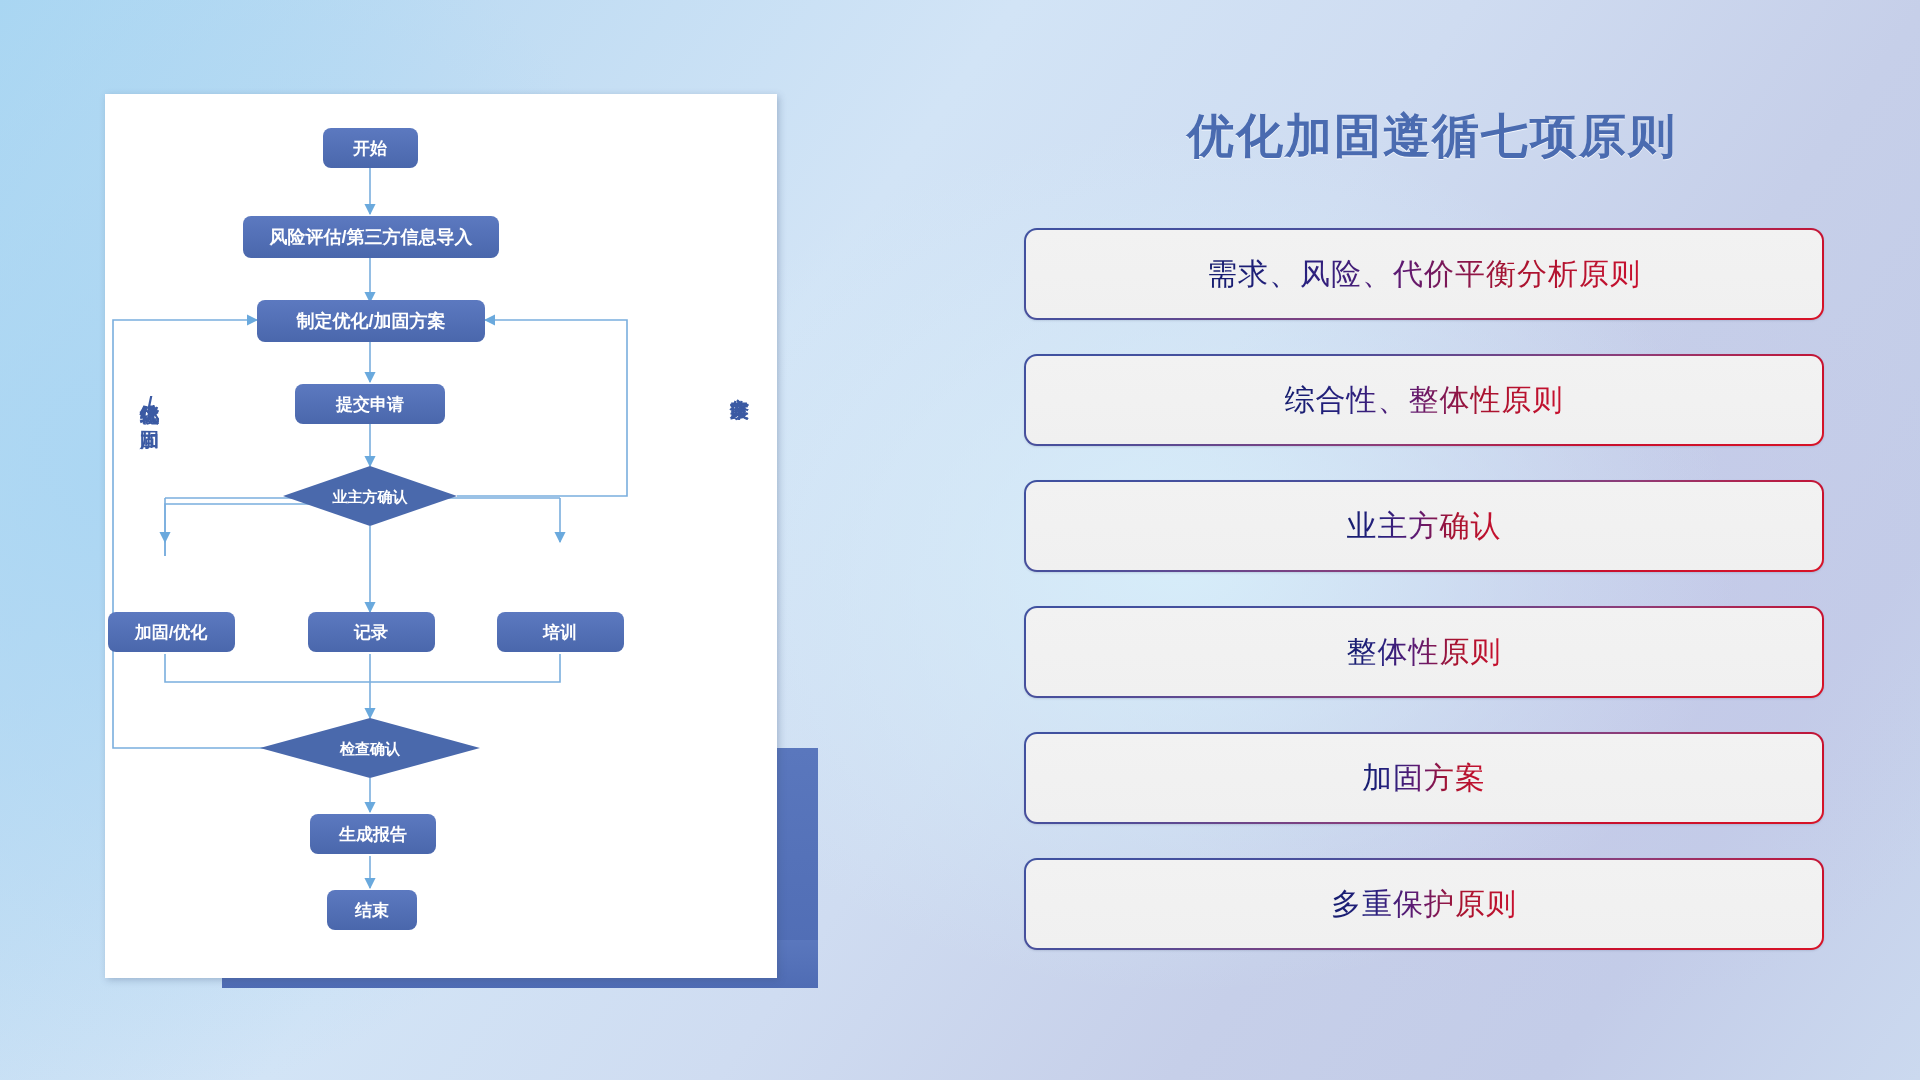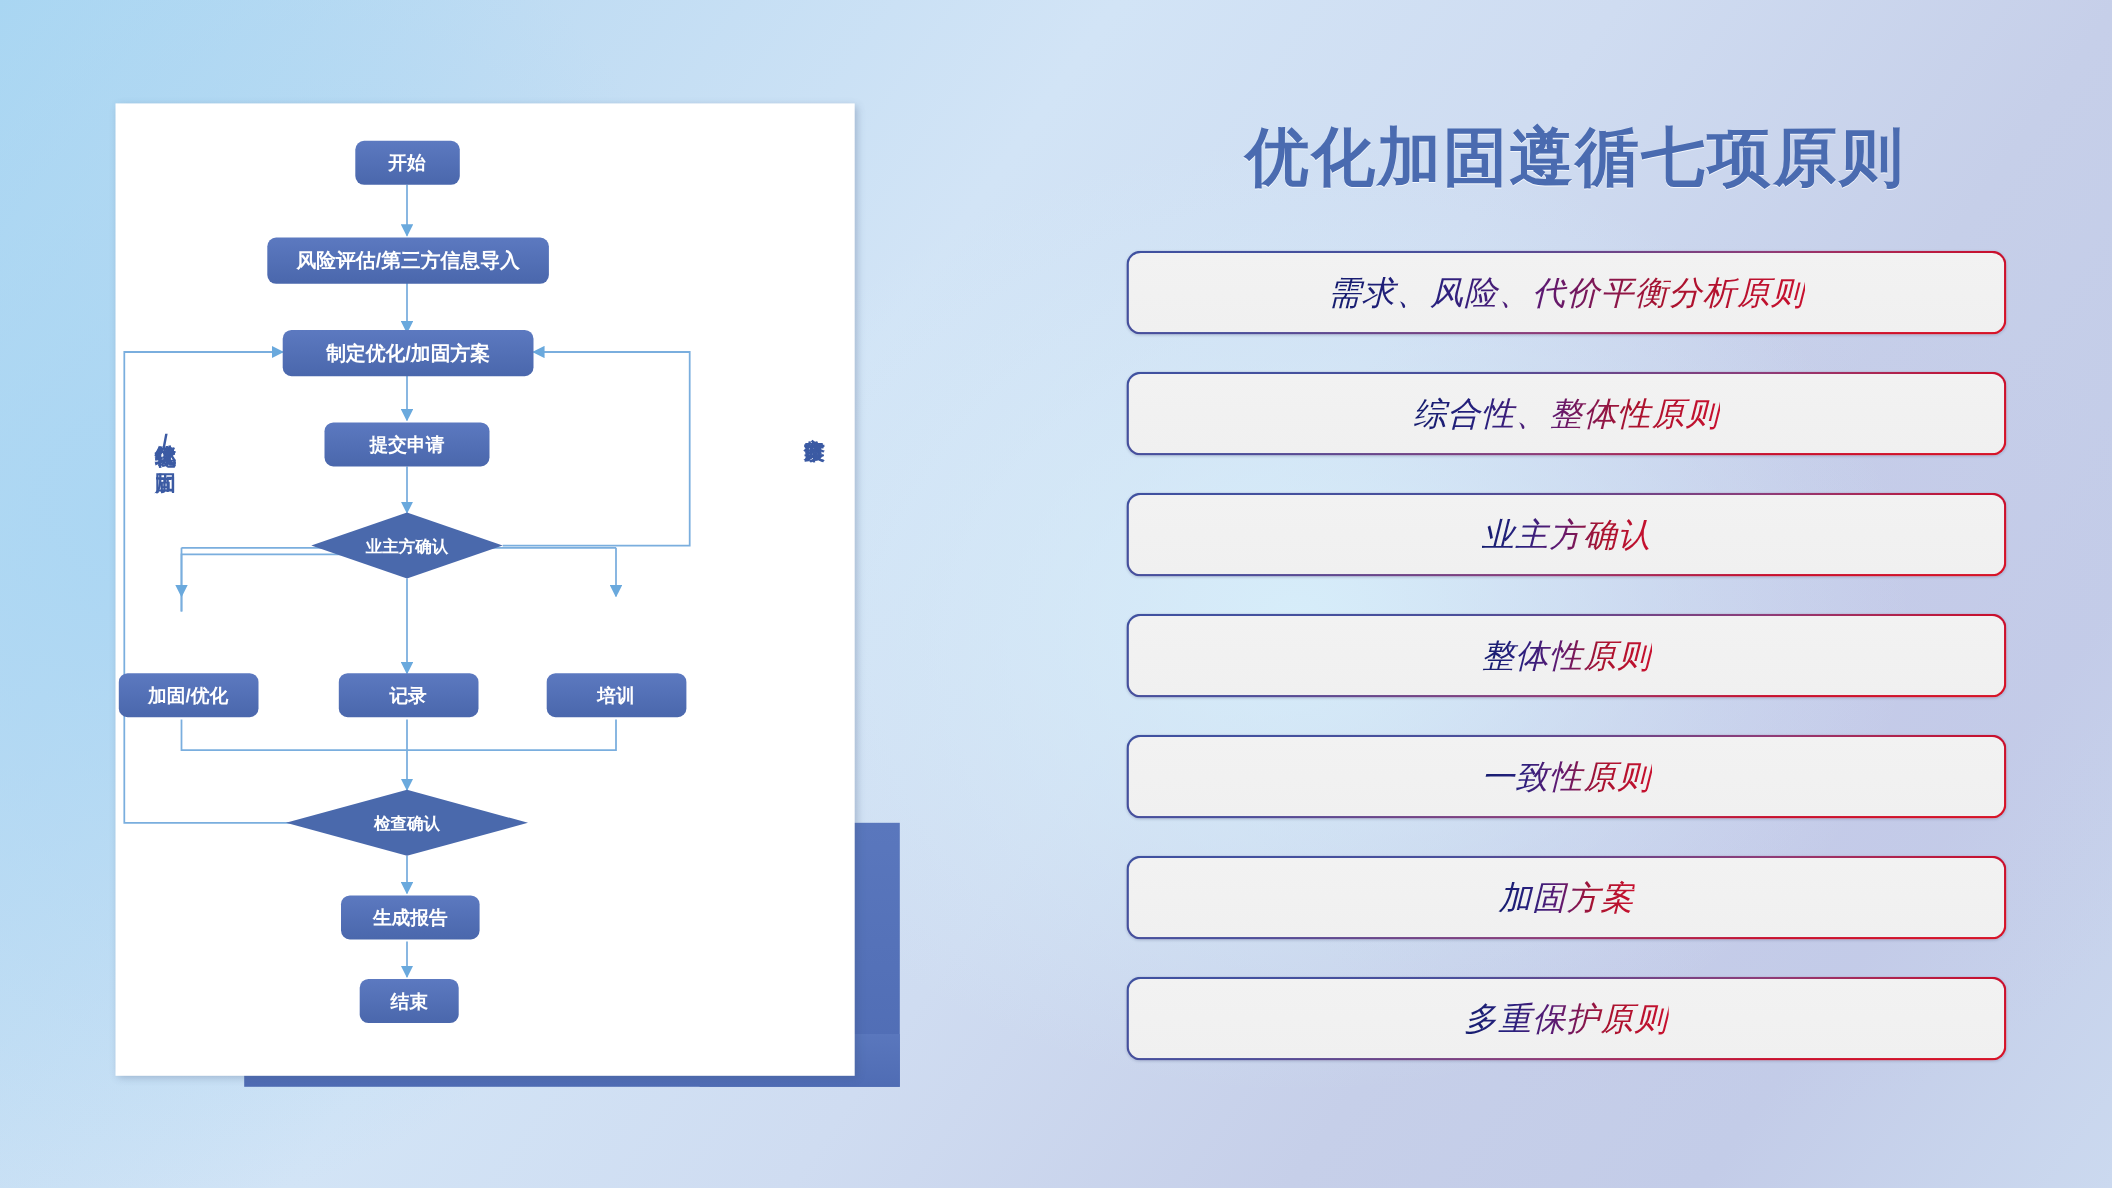--- a/index.html
+++ b/index.html
@@ -36,40 +36,39 @@
     position:absolute; color:#3b5aa3; font-weight:bold; font-size:19px;
     writing-mode:vertical-rl; text-orientation:upright; letter-spacing:1px;
     line-height:1.02;
   }
   #vlabel-left  { left:140px; top:388px; }
   #vlabel-right { left:730px; top:383px; }
 
   
   #right-title{
     position:absolute; left:1024px; top:105px; width:816px;
-    text-align:center; font-size:58px; font-weight:bold;
+    text-align:center; font-size:47px; font-weight:bold;
     color:#4a6bb0; letter-spacing:2px;
     text-shadow:0 1px 0 rgba(255,255,255,.75);
   }
   #cards{
     position:absolute; left:1024px; top:228px; width:800px;
   }
   .pcard{
-    position:relative; height:76px; margin-bottom:34px;
+    position:relative; height:92px; margin-bottom:34px;
     border-radius:13px;
     background:#f2f2f2;
     padding:2px;
     background-image:
        linear-gradient(#f2f2f2,#f0f0f0),
        linear-gradient(160deg,#3f51a0 0%,#4a4f9b 30%,#8e3c78 58%,#c8102e 78%,#d81327 100%);
     background-origin:border-box;
     background-clip:content-box,border-box;
     display:flex; align-items:center; justify-content:center;
     box-shadow:0 1px 2px rgba(70,90,130,.18);
-    font-style:italic;
   }
   .pcard-label{
     font-size:30px; font-weight:500; letter-spacing:1px;
     background:linear-gradient(90deg,#141c6e 0%,#27217f 22%,#5e1a72 45%,#a8132f 70%,#c8102e 100%);
     -webkit-background-clip:text; background-clip:text;
     -webkit-text-fill-color:transparent; color:#8a1450;
   }
 </style>
 </head>
 <body>
@@ -190,21 +189,18 @@
   <div class="pcard">
     <span class="pcard-label">综合性、整体性原则</span>
   </div>
   <div class="pcard">
     <span class="pcard-label">业主方确认</span>
   </div>
   <div class="pcard">
     <span class="pcard-label">整体性原则</span>
   </div>
   <div class="pcard">
-    <span class="pcard-label">一致性原则</span>
-  </div>
-  <div class="pcard">
     <span class="pcard-label">加固方案</span>
   </div>
   <div class="pcard">
     <span class="pcard-label">多重保护原则</span>
   </div>
 </div>
 
 </body></html>

